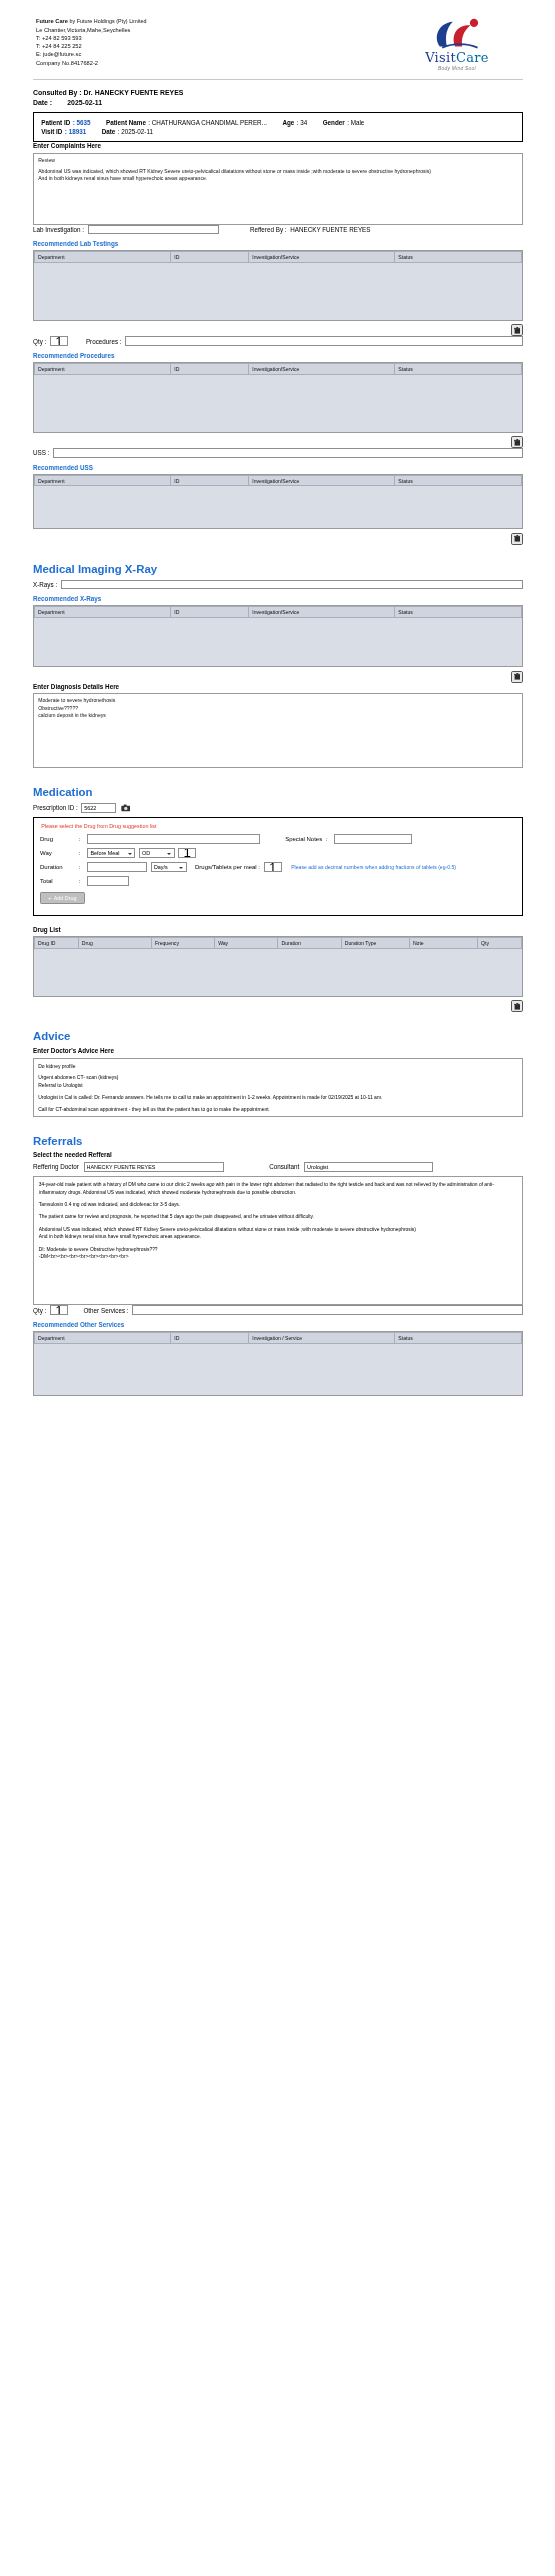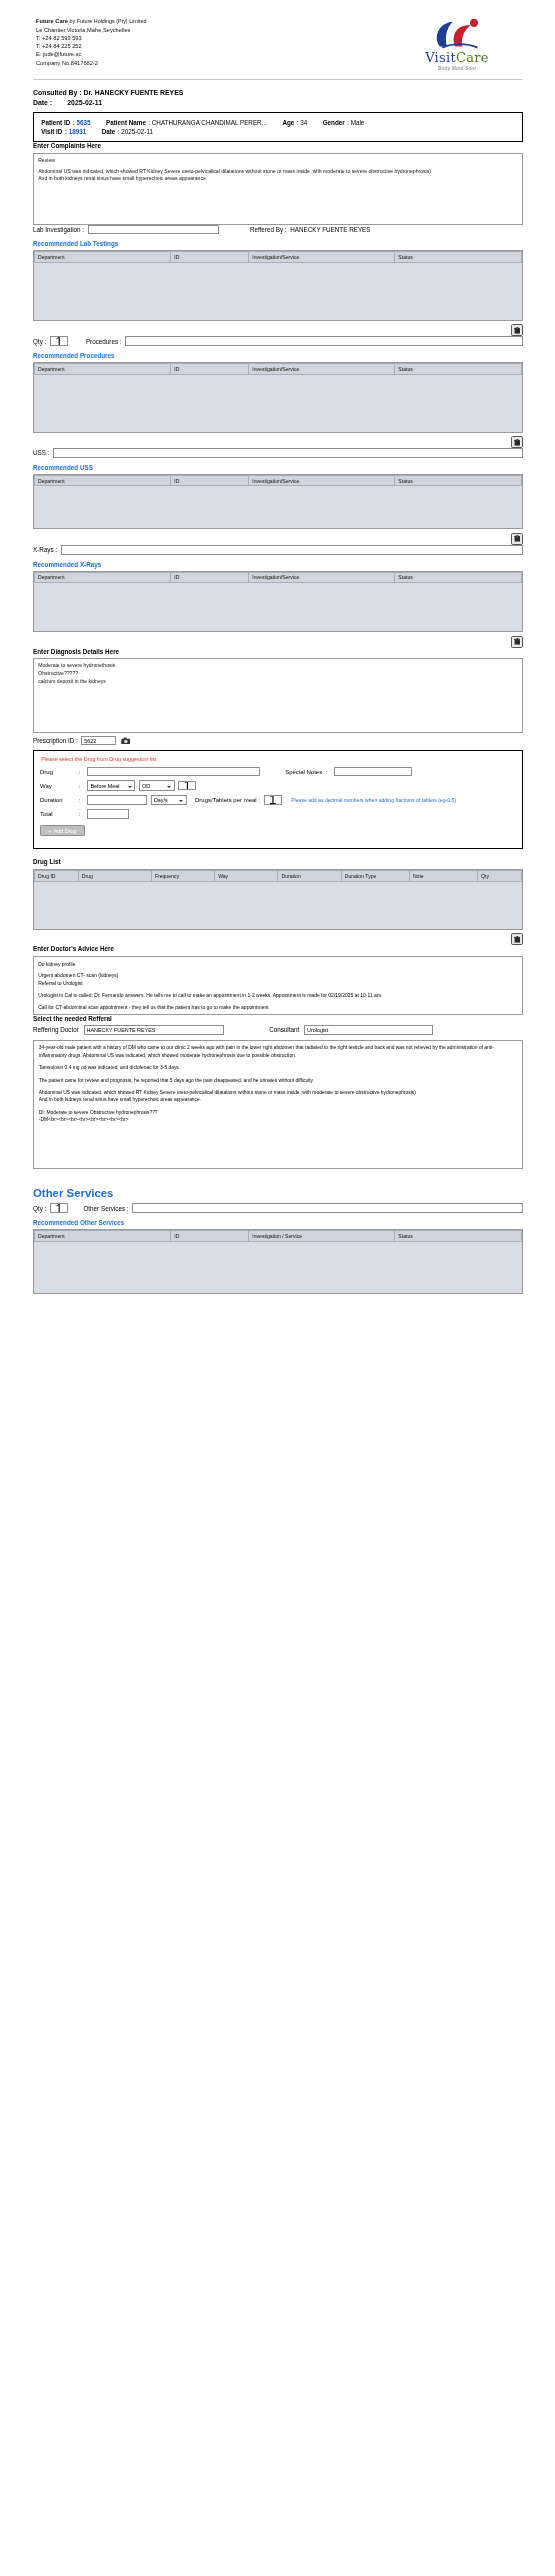--- a/index.html
+++ b/index.html
@@ -18,21 +18,21 @@
     display:flex; align-items:flex-start; justify-content:space-between;
     padding: 16.7px 27px 6px 36px;
   }
   .clinic-info { font-size: 5.7px; line-height: 1.45; color:#111; }
   .clinic-info .line1 { font-weight: bold; }
   .clinic-info .line1 .sub { font-weight: normal; font-size:5.4px; }
   .logo-wrap { width: 126px; text-align:center; padding-right: 18px; }
   .logo-art { position: relative; height: 33px; }
   .logo-svg { display:block; margin: 0 auto; }
   .logo-text { font-family: "DejaVu Serif", serif; color:#1d3f91; font-size: 13px; letter-spacing:0.3px; }
-  .logo-text .care { color:#4d7c0f; }
+  .logo-text .care { color:#0369a1; }
   .logo-tag { font-size: 4.8px; color:#7a7a7a; font-style: italic; letter-spacing:0.3px; margin-top:1.2px;}
 
   .rule { border:0; border-top:0.6px solid #c9c9c9; margin: 2.4px 33px 0 33px; }
 
   
   .consult { padding: 8.4px 33px 0 33px; }
   .consult-row { font-size: 6.9px; font-weight:bold; margin-bottom: 3.6px; }
   .consult-row .lbl { display:inline-block; }
   .consult-row .val { font-weight:bold; }
   .date-row { font-size: 6.9px; font-weight:bold; margin-bottom: 6px; }
@@ -279,20 +279,21 @@
   <div class="icon-row">
     <div class="icon-btn">
       <svg width="6.6" height="7.2" viewBox="0 0 11 12">
           <rect x="1" y="3" width="9" height="8" fill="#2b2b2b"></rect>
           <rect x="0" y="1.5" width="11" height="1.6" fill="#2b2b2b"></rect>
           <rect x="4" y="0" width="3" height="1.6" fill="#2b2b2b"></rect>
         </svg>
     </div>
   </div>
 
+  <h2 class="section">Medical Imaging X-Ray</h2>
   <div class="fieldrow">
     <span>X-Rays :</span>
     <input class="inp grow" value="" style="">
   </div>
   <div class="bluelink">Recommended X-Rays</div>
   <div class="tablewrap">
     <table class="grid">
       <tbody>
           <tr>
         <th style="width:28%">Department</th>
@@ -312,20 +313,21 @@
           <rect x="4" y="0" width="3" height="1.6" fill="#2b2b2b"></rect>
         </svg>
     </div>
   </div>
 
   <div class="sublabel">Enter Diagnosis Details Here</div>
   <div class="textbox" style="min-height:75px; white-space:pre-line;">Moderate to severe hydronethosis
 Obstructive?????
 calcium deposit in the kidneys</div>
 
+  <h2 class="section">Medication</h2>
   <div class="med-presc">
     <span>Prescription ID :</span>
     <input class="presc-id" value="5622" style="">
     <span class="icon-btn" style="width:10.8px;height:9.6px;border:none;background:transparent;">
       <svg width="9.6" height="7.8" viewBox="0 0 16 13">
           <rect x="0.5" y="3" width="15" height="9" rx="1.5" fill="#333"></rect>
           <rect x="4.5" y="1" width="5" height="2.5" rx="0.8" fill="#333"></rect>
           <circle cx="8" cy="7.5" r="2.8" fill="#ddd"></circle>
         </svg>
     </span>
@@ -397,52 +399,53 @@
   <div class="icon-row">
     <div class="icon-btn">
       <svg width="6.6" height="7.2" viewBox="0 0 11 12">
           <rect x="1" y="3" width="9" height="8" fill="#2b2b2b"></rect>
           <rect x="0" y="1.5" width="11" height="1.6" fill="#2b2b2b"></rect>
           <rect x="4" y="0" width="3" height="1.6" fill="#2b2b2b"></rect>
         </svg>
     </div>
   </div>
 
+  <h2 class="section">Advice</h2>
   <div class="sublabel">Enter Doctor's Advice Here</div>
   <div class="advice-box">
     <div>Do kidney profile</div>
     <div style="height:3.6px"></div>
     <div>Urgent abdomen CT- scan (kidneys)</div>
     <div>Referral to Urologist</div>
     <div style="height:3.6px"></div>
     <div>Urologist in Cal is called: Dr. Fernando answers. He tells me to call to make an appointment in 1-2 weeks. Appointment is made for 02/19/2025 at 10-11 am.</div>
     <div style="height:3.6px"></div>
     <div>Call for CT-abdominal scan appointment - they tell us that the patient has to go to make the appointment</div>
   </div>
 
+  <h2 class="section">Referrals</h2>
   <div class="sublabel">Select the needed Refferal</div>
   <div class="ref-row">
     <span>Reffering Doctor</span>
     <input class="inp" style="width: 140px; font-size: 5.4px;" value="HANECKY FUENTE REYES">
     <span style="width:36px;"></span>
     <span>Consultant</span>
     <input class="inp" style="width: 129px; font-size: 5.4px;" value="Urologist">
   </div>
 
   <div class="ref-box">
     <p>34-year-old male patient with a history of DM who came to our clinic 2 weeks ago with pain in the lower right abdomen that radiated to the right testicle and back and was not relieved by the administration of anti-inflammatory drugs. Abdominal US was indicated, which showed moderate hydronephrosis due to possible obstruction.</p>
     <p>Tamsulosin 0.4 mg od was indicated, and diclofenac for 3-5 days.</p>
     <p>The patient came for review and prognosis, he reported that 5 days ago the pain disappeared, and he urinates without difficulty.</p>
     <p style="margin-bottom:0">Abdominal US was indicated, which showed RT Kidney Severe ureto-pelvicalical dilatations without stone or mass inside ;with moderate to severe obstructive hydronephrosis)</p>
     <p>And in both kidneys renal sinus have small hyperechoic areas appearance.</p>
     <p style="margin-bottom:0">DI: Moderate to severe Obstructive hydronephrosis???</p>
     <p>-DM&lt;br&gt;&lt;br&gt;&lt;br&gt;&lt;br&gt;&lt;br&gt;&lt;br&gt;&lt;br&gt;&lt;br&gt;</p>
   </div>
 
-  <h2 class="section">Other Services</h2>
   <div class="fieldrow">
     <span>Qty :</span>
     <input class="inp tiny" value="1" style="">
     <span style="width:8.4px;"></span>
     <span>Other Services :</span>
     <input class="inp grow" value="" style="">
   </div>
   <div class="bluelink">Recommended Other Services</div>
   <div class="tablewrap">
     <table class="grid">

